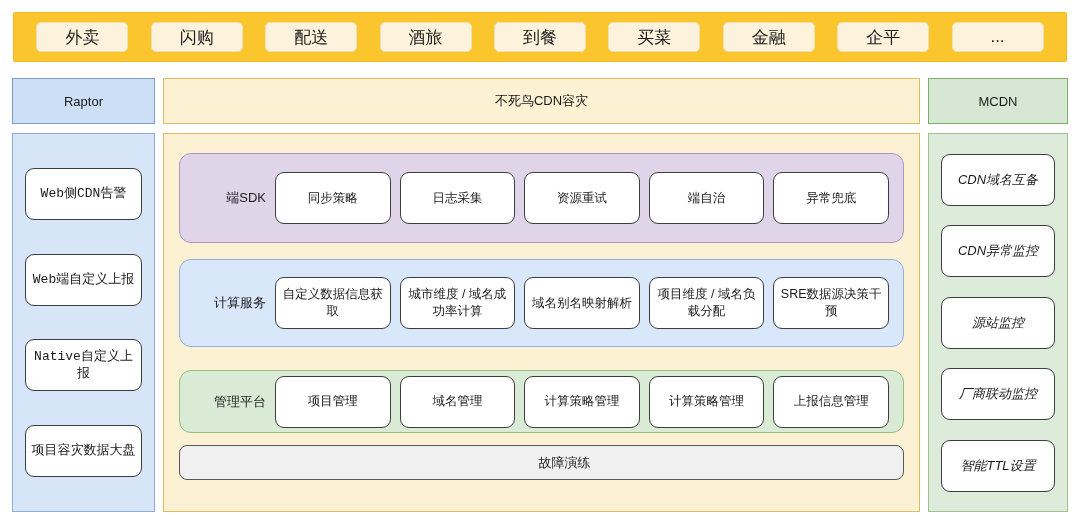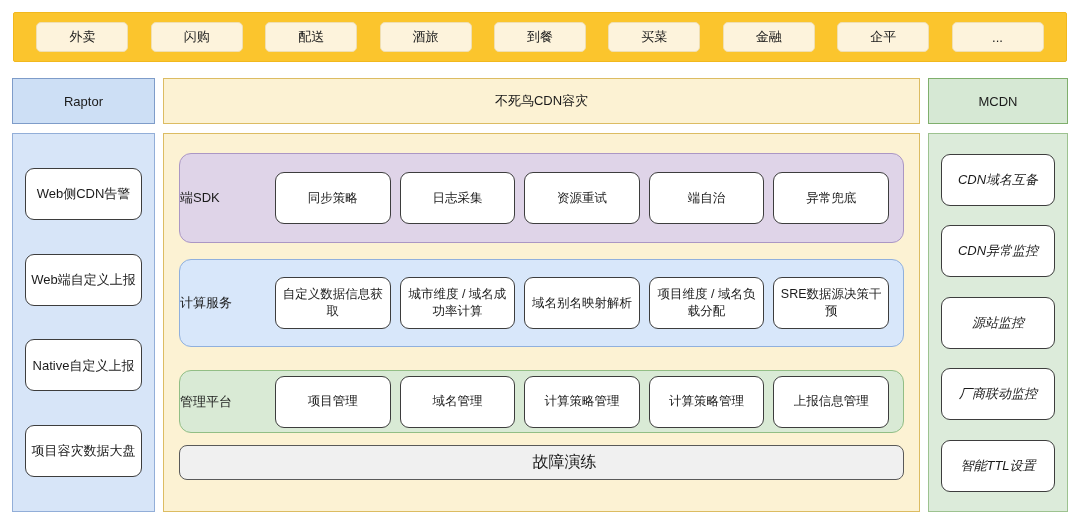--- a/index.html
+++ b/index.html
@@ -29,21 +29,21 @@
     justify-content: space-evenly;
   }
   .top-item {
     width: 92px; height: 30px;
     background: var(--topbar_item_bg, #FDF3DC);
     border: 1px solid var(--topbar_item_border, #F0DFB2);
     border-radius: 5px;
     display: flex;
     align-items: center;
     justify-content: center;
-    font-size: 13px;
+    font-size: 17px;
   }
 
   
   .hdr {
     position: absolute;
     top: 78px; height: 46px;
     display: flex;
     align-items: center;
     justify-content: center;
     font-size: 13px;
@@ -73,20 +73,21 @@
   .side-panel {
     display: flex;
     flex-direction: column;
     justify-content: space-evenly;
     padding: 0 12px;
   }
   .left-panel {
     left: 12px; width: 143px;
     background: var(--left_panel_bg, #D7E5F8);
     border: 1px solid var(--left_panel_border, #92AED8);
+    font-family: Liberation Mono, monospace;
   }
   .right-panel {
     left: 928px; width: 140px;
     background: var(--right_panel_bg, #DCEBDA);
     border: 1px solid var(--right_panel_border, #9DC290);
     font-style: italic;
   }
   .center-panel {
     left: 163px; width: 757px;
     background: var(--center_bg, #FCF2D3);
@@ -113,21 +114,21 @@
     display: flex;
     align-items: center;
     gap: 9px;
     margin: 0 15px;
     padding: 0 14px 0 0;
     border-radius: 12px;
   }
   .row-label {
     width: 86px;
     flex-shrink: 0;
-    text-align: left;
+    text-align: right;
     font-size: 13px;
   }
   .row .node {
     flex: 1;
     height: 52px;
     font-size: 12.5px;
   }
   .row-sdk {
     margin-top: 19px; height: 90px;
     background: var(--sdk_row_bg, #DFD4E8);
@@ -145,21 +146,21 @@
   }
   .footer-bar {
     margin: 12px 15px 0 15px;
     height: 35px;
     background: var(--footer_bg, #F0F0F0);
     border: 1px solid var(--footer_border, #595959);
     border-radius: 8px;
     display: flex;
     align-items: center;
     justify-content: center;
-    font-size: 16px;
+    font-size: 13px;
     padding-left: 46px;
   }
 </style>
 </head>
 <body>
 
 <div class="canvas">
 
   <div class="top-bar">
     <div class="top-item">外卖</div>

